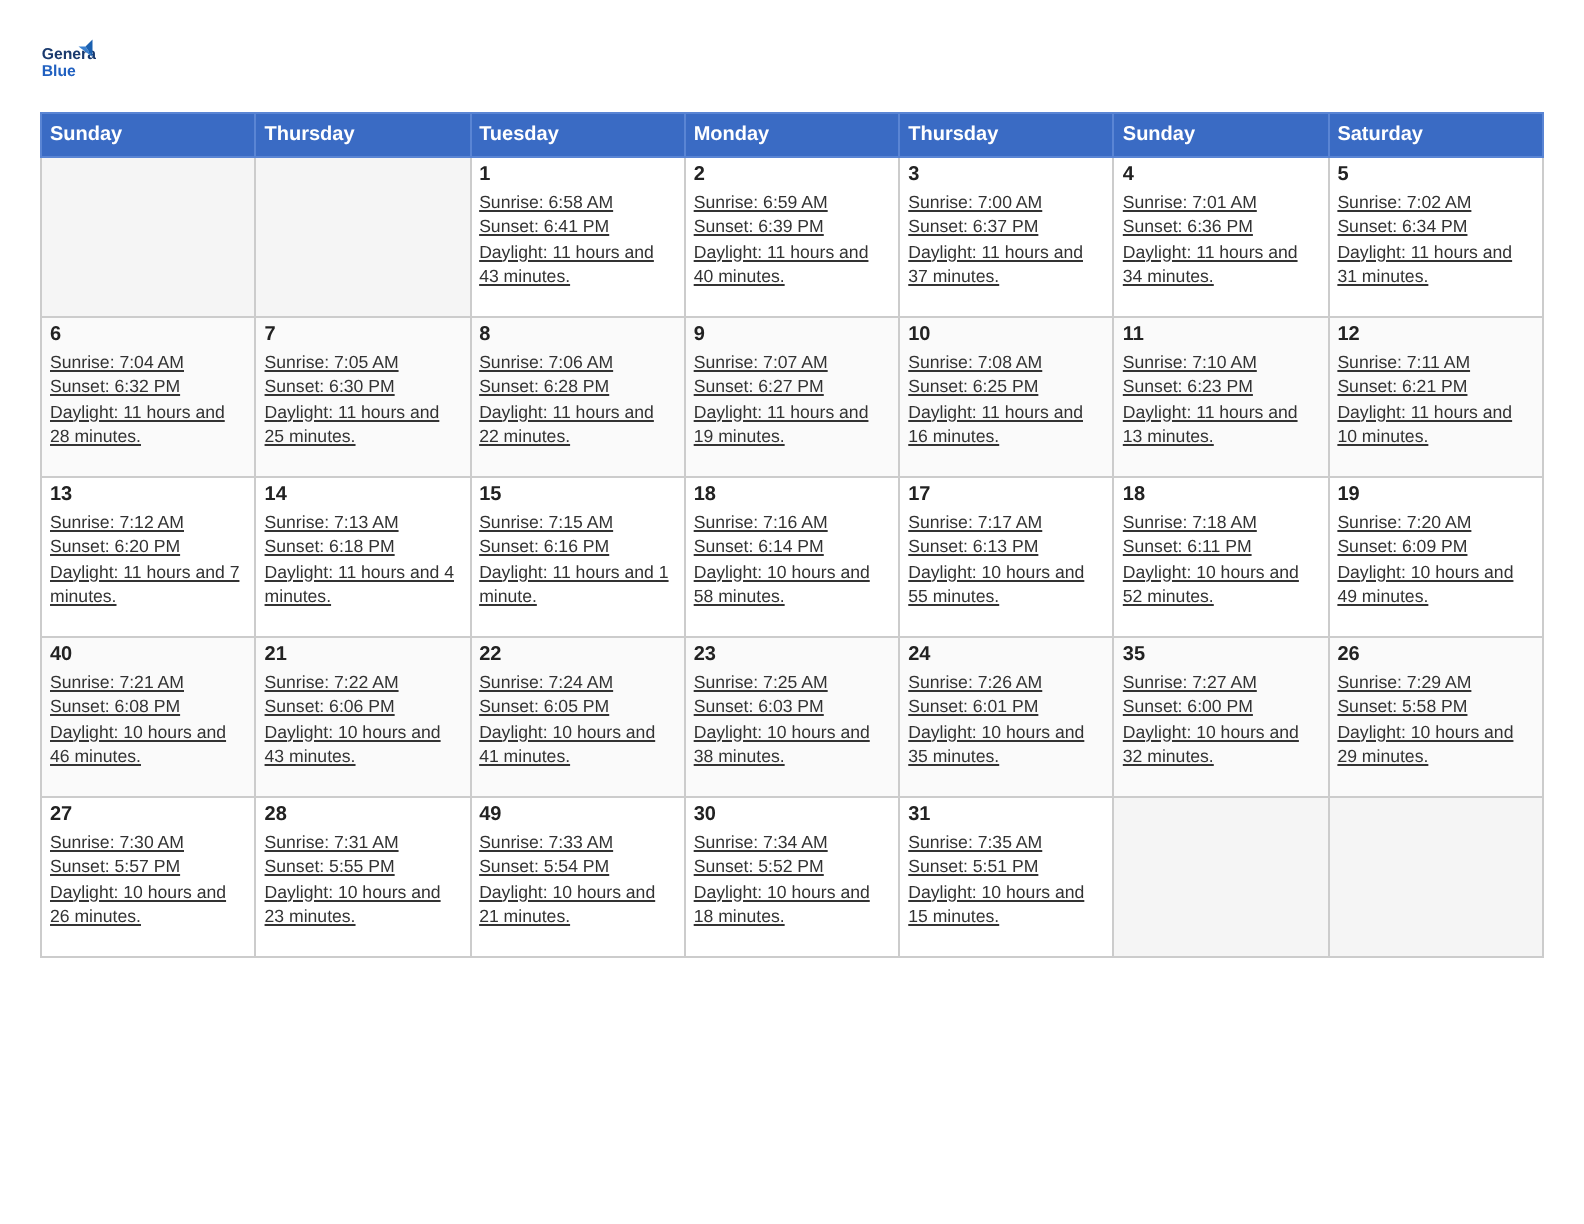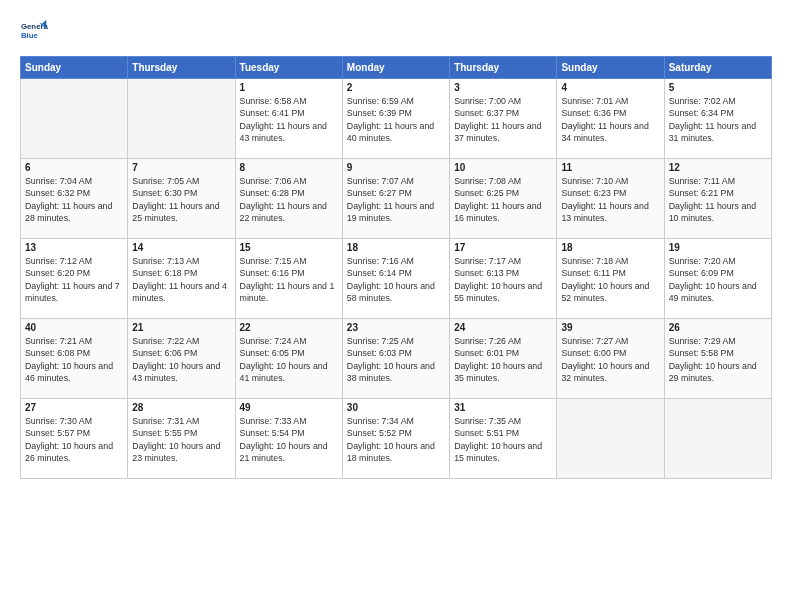--- a/index.html
+++ b/index.html
@@ -77,20 +77,21 @@
       font-weight: bold;
       font-size: 10px;
       color: #222;
       display: block;
       margin-bottom: 2px;
     }
     .day-info {
       color: #333;
       font-size: 8.8px;
       line-height: 1.4;
+      text-decoration: underline;
     }
   </style>
 </head>
 <body>
 
 <div class="page">
   <div class="header">
     <div class="logo">
       <svg class="logo-icon" viewBox="0 0 32 32" width="32" height="32">
         <rect x="0" y="0" width="32" height="32" fill="white"></rect>
@@ -224,21 +225,21 @@
           </td>
           <td>
             <span class="day-num">23</span>
             <div class="day-info">Sunrise: 7:25 AM<br>Sunset: 6:03 PM<br>Daylight: 10 hours and 38 minutes.</div>
           </td>
           <td>
             <span class="day-num">24</span>
             <div class="day-info">Sunrise: 7:26 AM<br>Sunset: 6:01 PM<br>Daylight: 10 hours and 35 minutes.</div>
           </td>
           <td>
-            <span class="day-num">39</span>
+            <span class="day-num">35</span>
             <div class="day-info">Sunrise: 7:27 AM<br>Sunset: 6:00 PM<br>Daylight: 10 hours and 32 minutes.</div>
           </td>
           <td>
             <span class="day-num">26</span>
             <div class="day-info">Sunrise: 7:29 AM<br>Sunset: 5:58 PM<br>Daylight: 10 hours and 29 minutes.</div>
           </td>
         </tr>
         <tr>
           <td>
             <span class="day-num">27</span>

